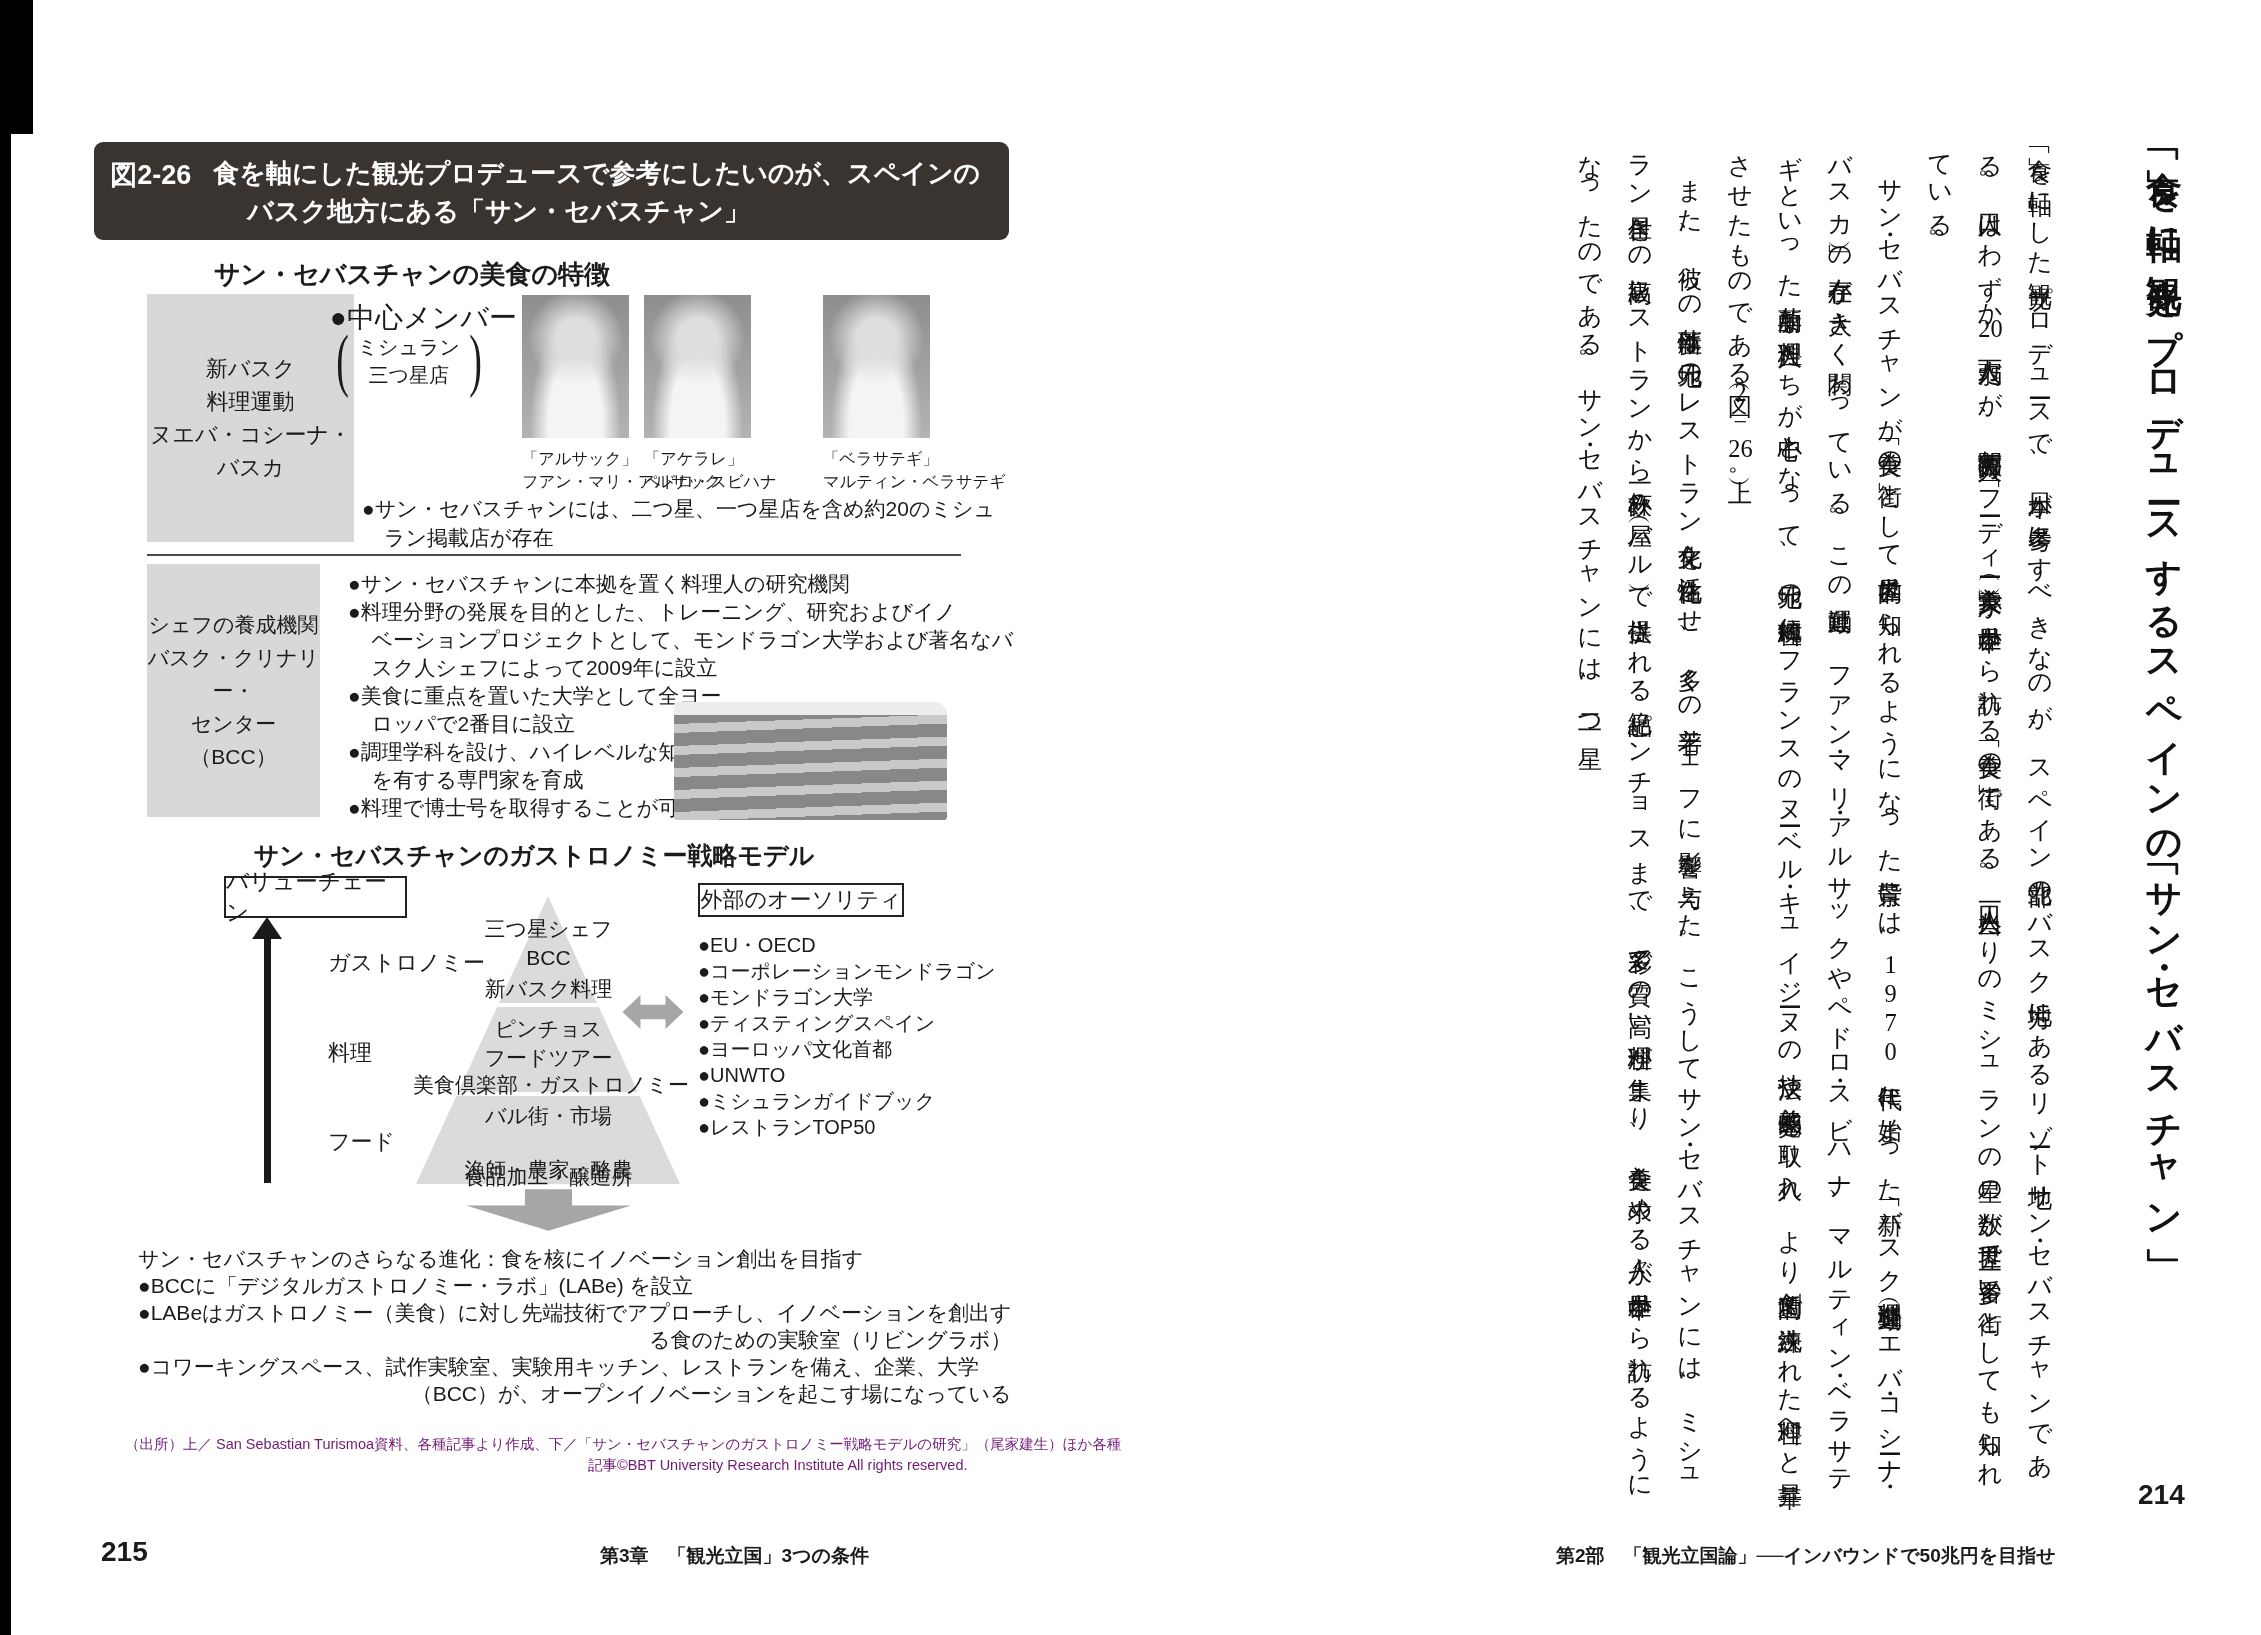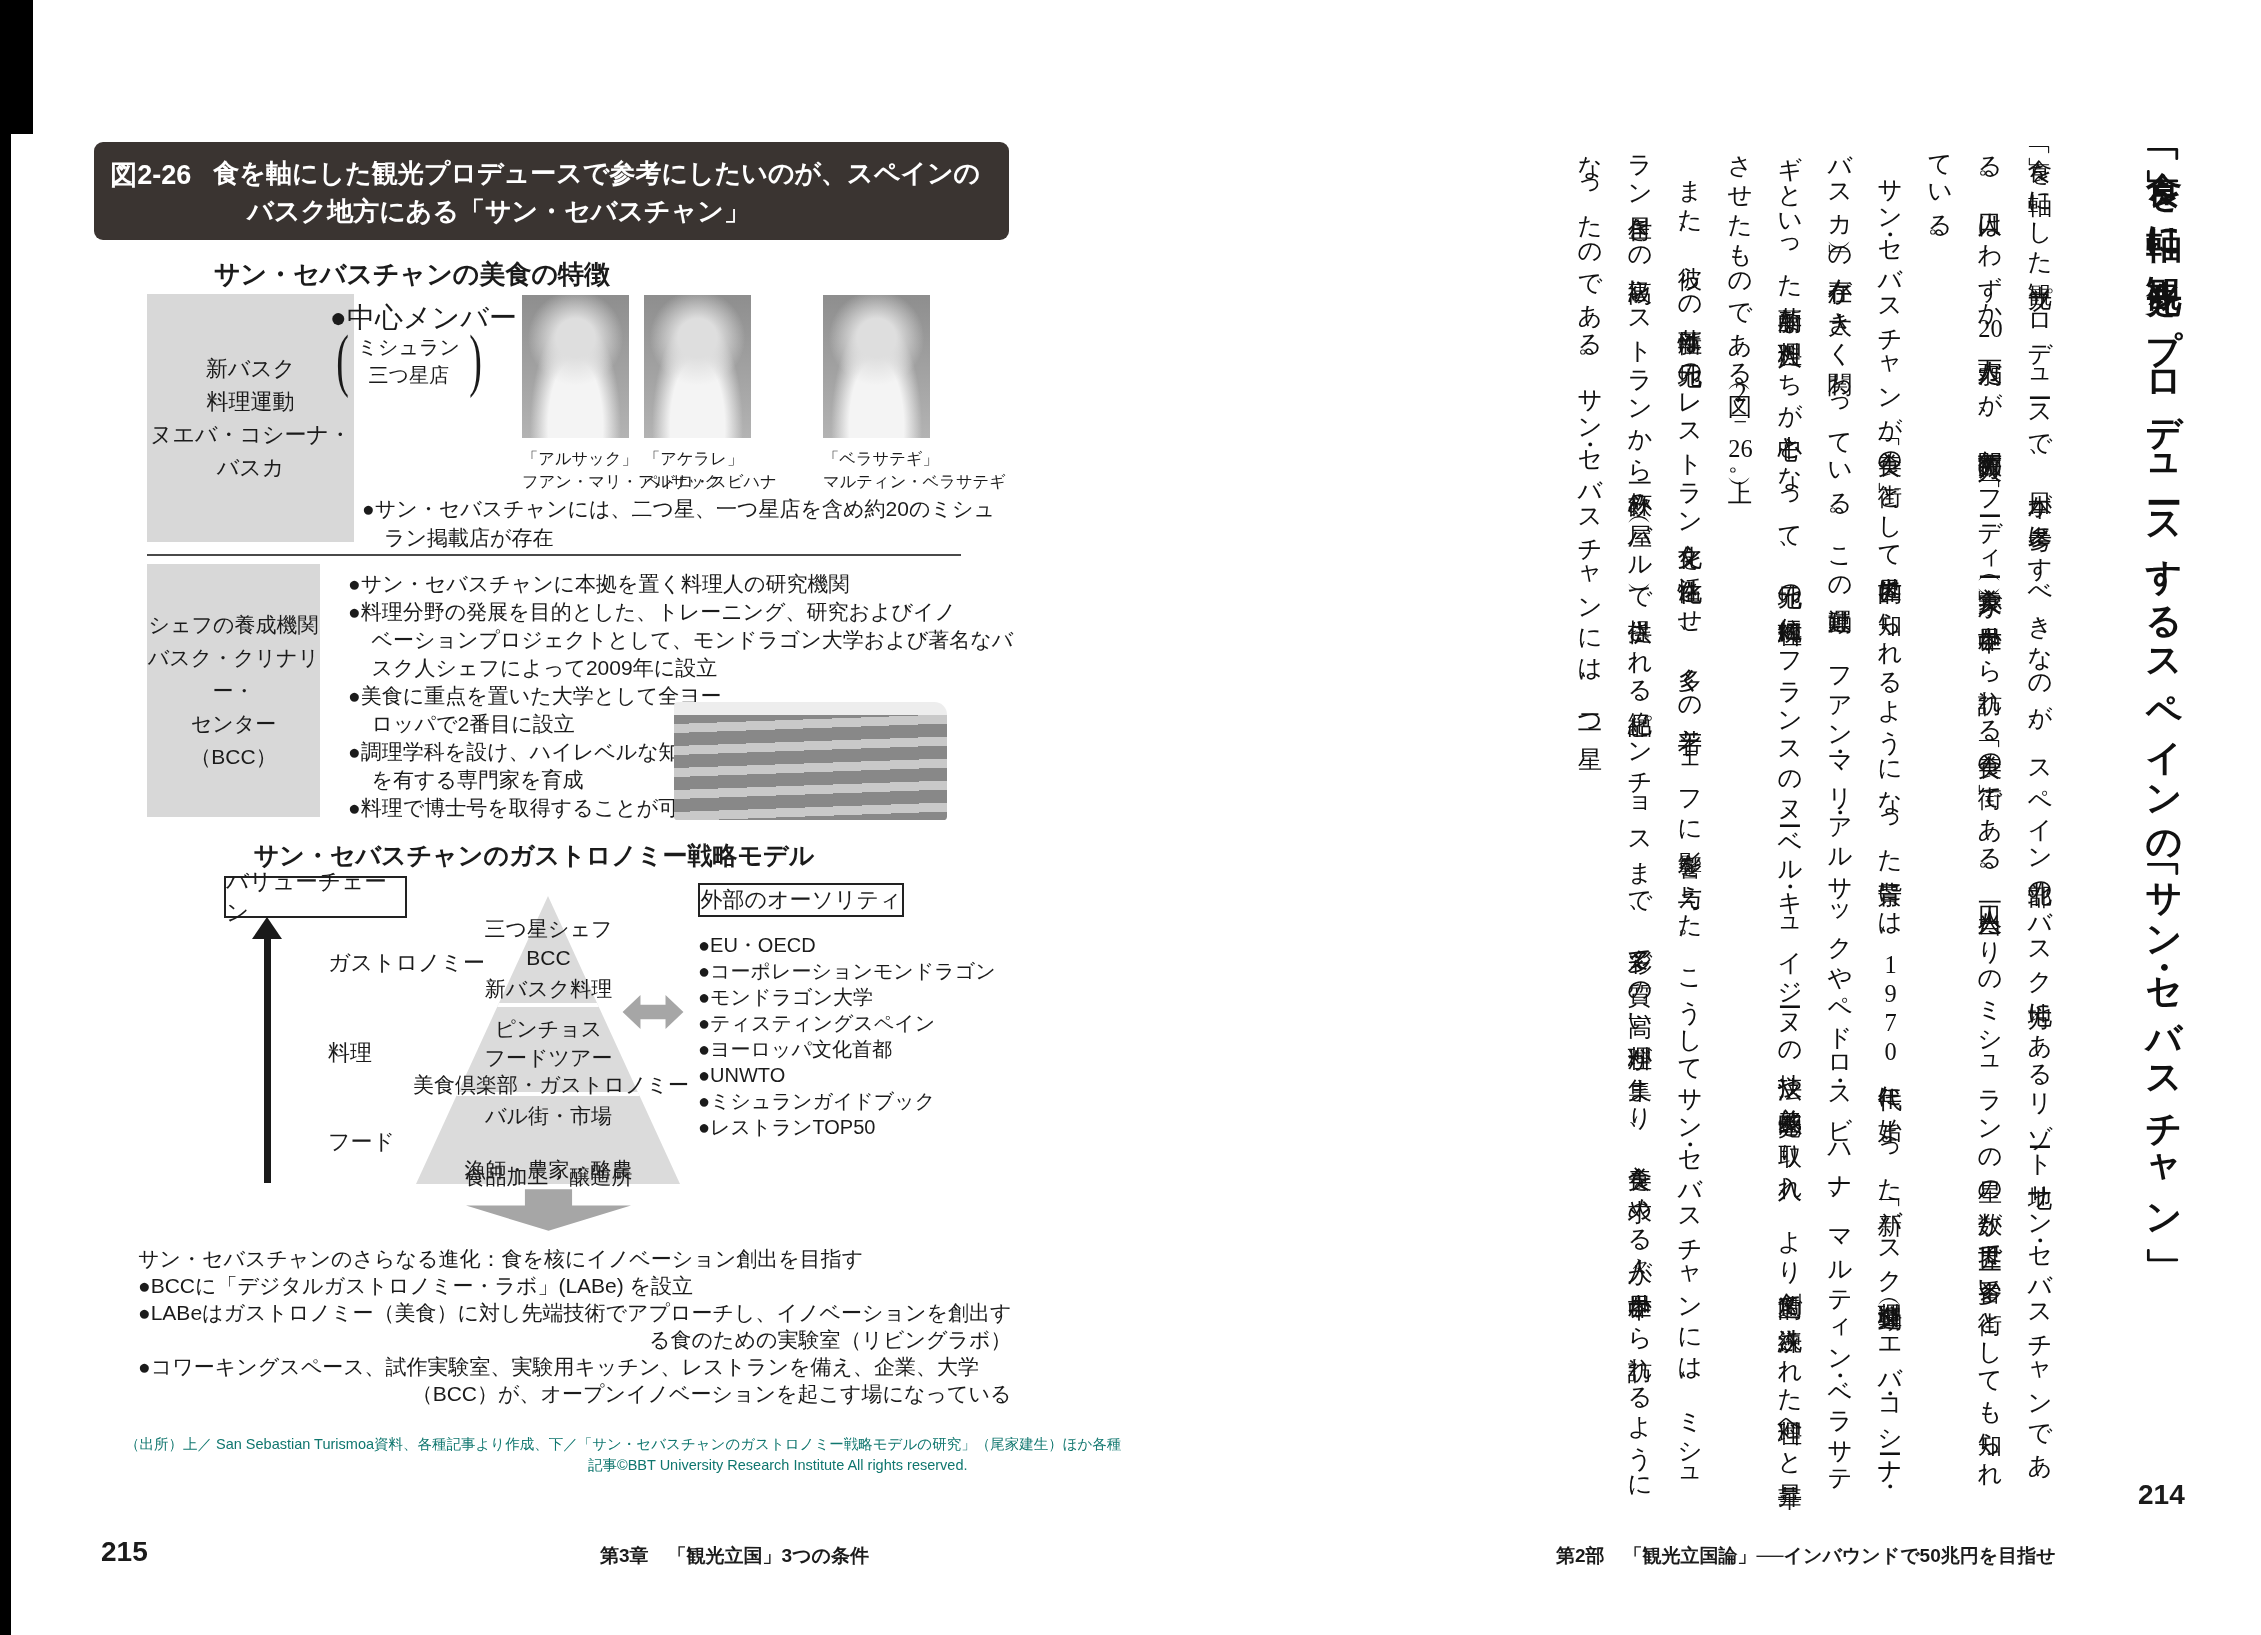--- a/index.html
+++ b/index.html
@@ -89,21 +89,21 @@
 
   .dbl-arrow { position:absolute; left:622px; top:995px; }
   .down-arrow { position:absolute; left:466px; top:1189px; }
 
   #authorities { left:698px; top:932px; font-size:20px; line-height:26px; }
 
   #evo { left:138px; top:1245px; font-size:21px; line-height:27px; white-space:nowrap; position:absolute; }
   #evo .cont { padding-left:25px;text-align:right; }
   .evo-title { white-space:nowrap; }
 
-  .src { position:absolute; font-size:14.5px; color:#0f766e; white-space:nowrap; }
+  .src { position:absolute; font-size:14.5px; color:#701a75; white-space:nowrap; }
   .src.l1 { left:125px; top:1435px; }
   .src.l2 { left:588px; top:1456px; }
 
   .pg-num { position:absolute; font-size:28px; font-weight:bold; }
   .pg-num.left { left:101px; top:1536px; }
   .pg-num.right { left:2138px; top:1479px; }
   .foot-text { position:absolute; top:1543px; font-size:19px; font-weight:bold; white-space:nowrap; }
   .foot-text.left { left:600px; }
   .foot-text.right { left:1556px; }
 

